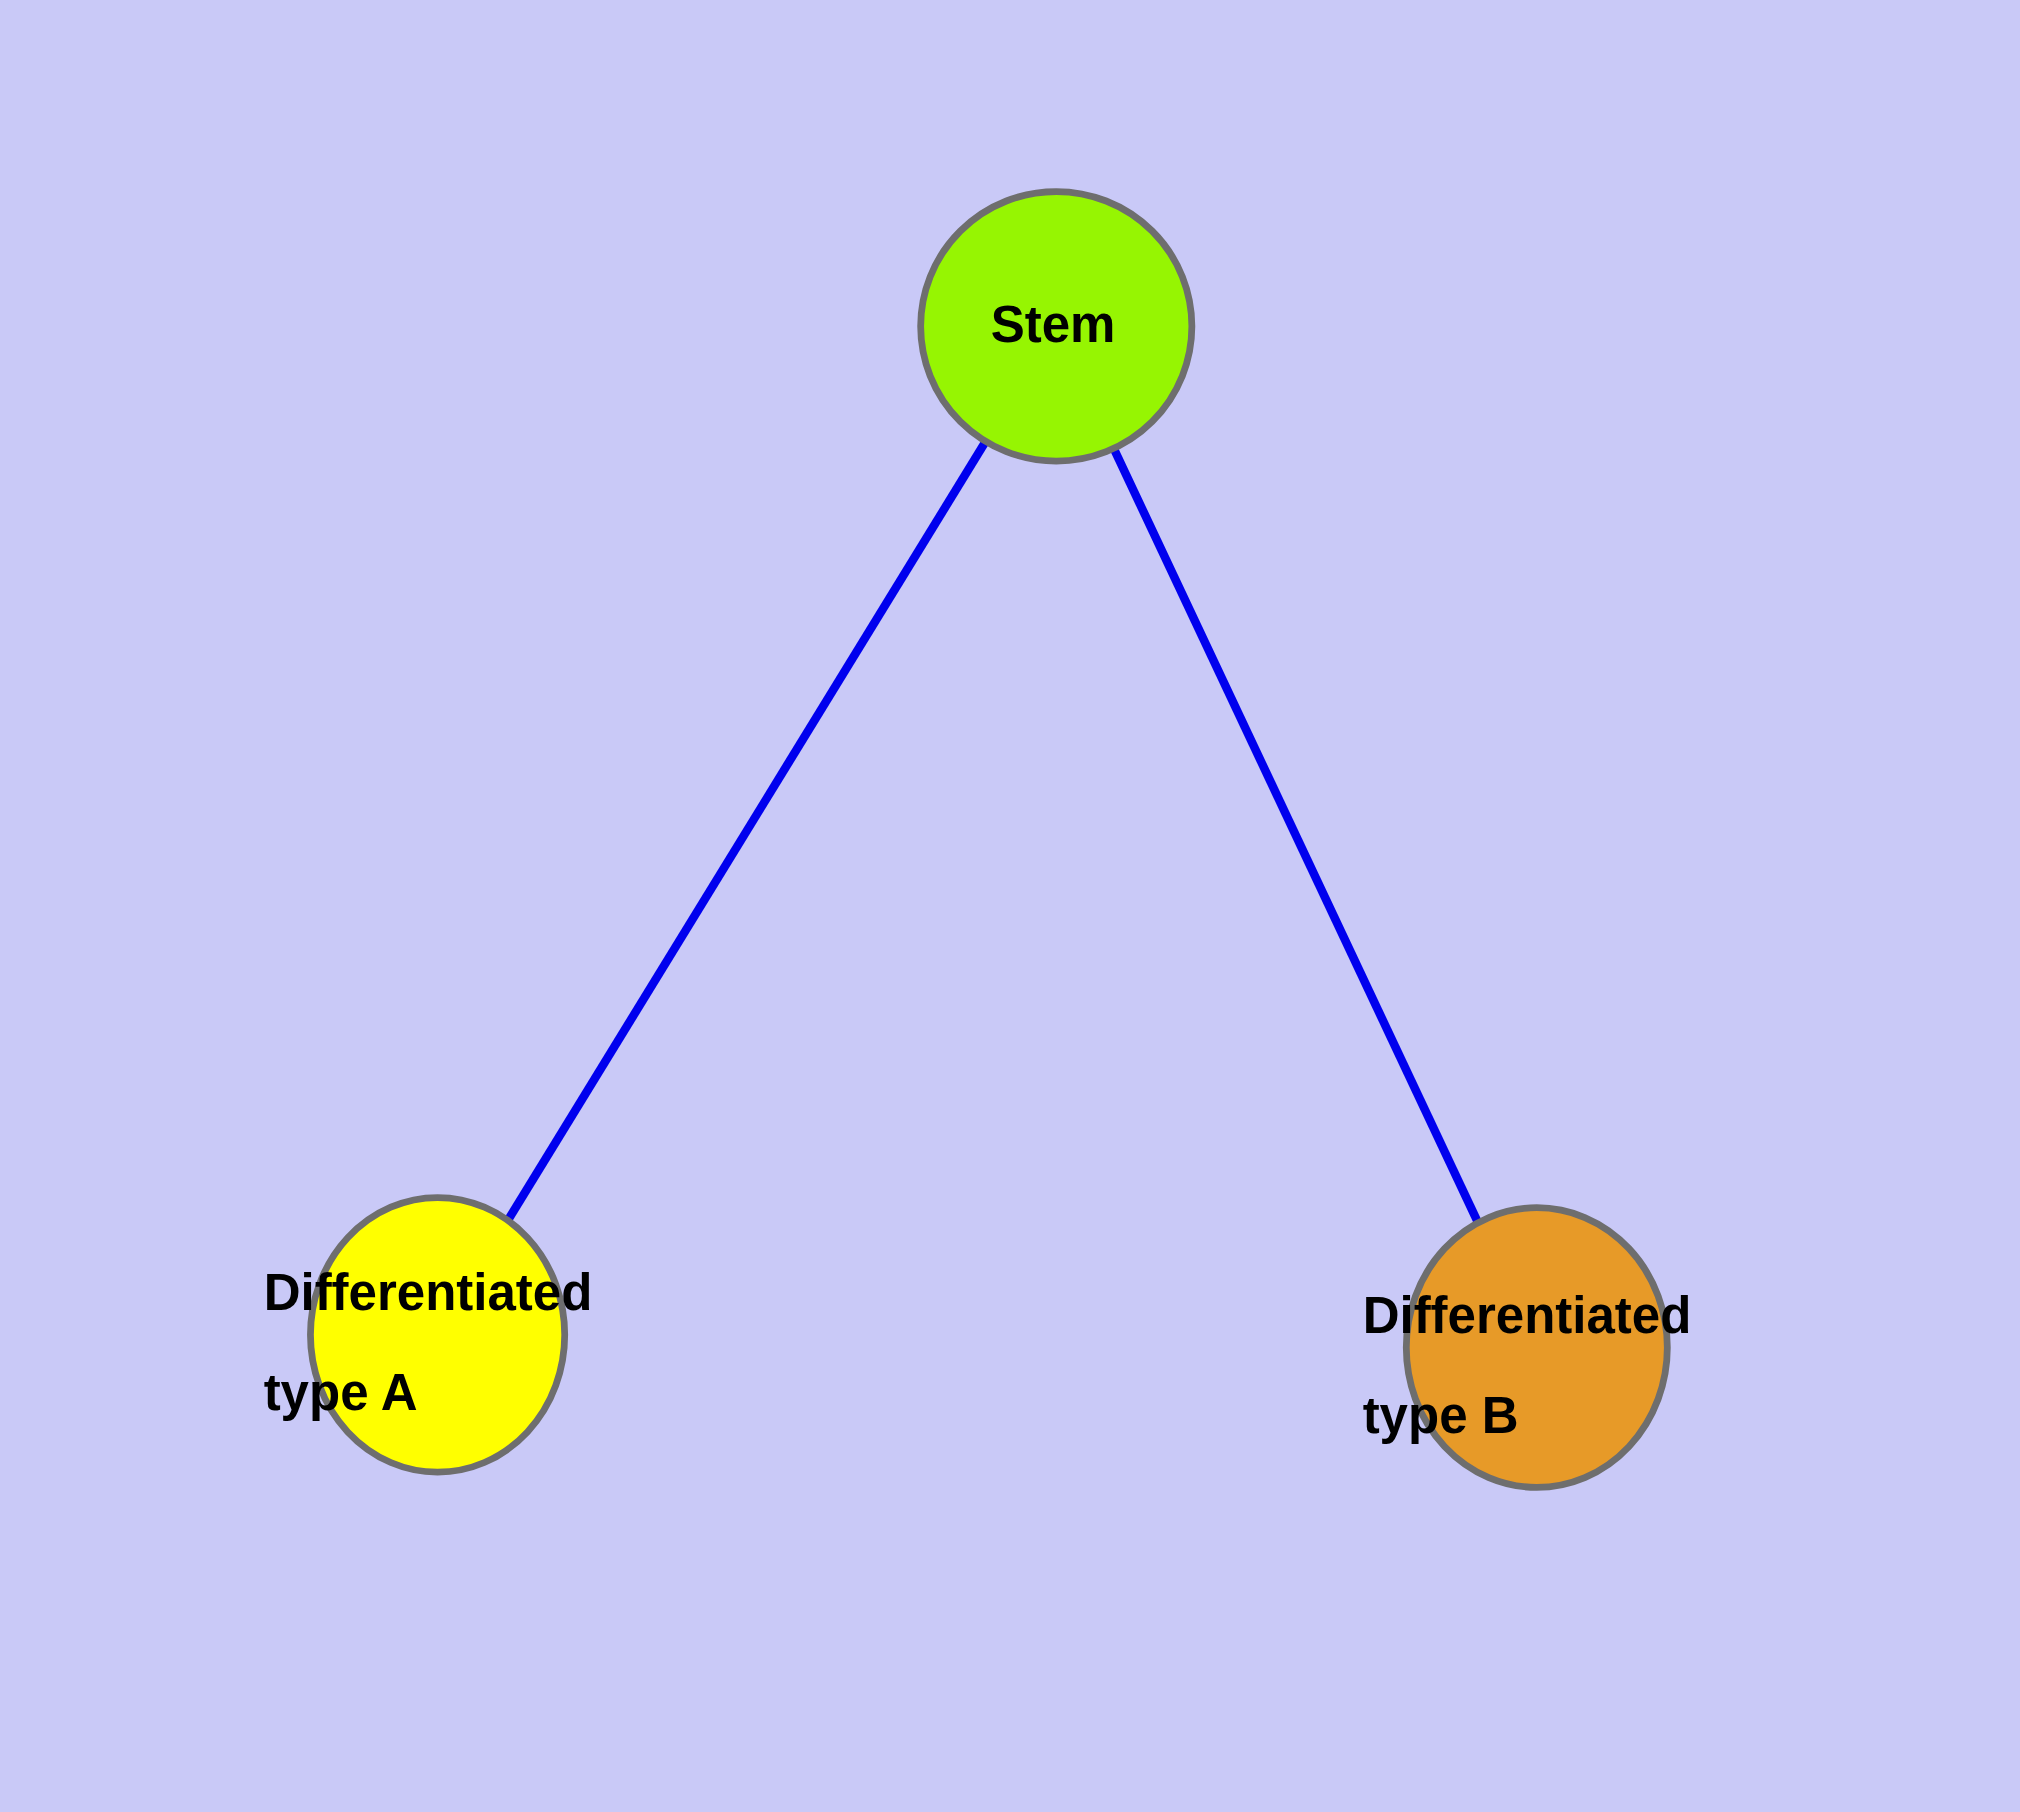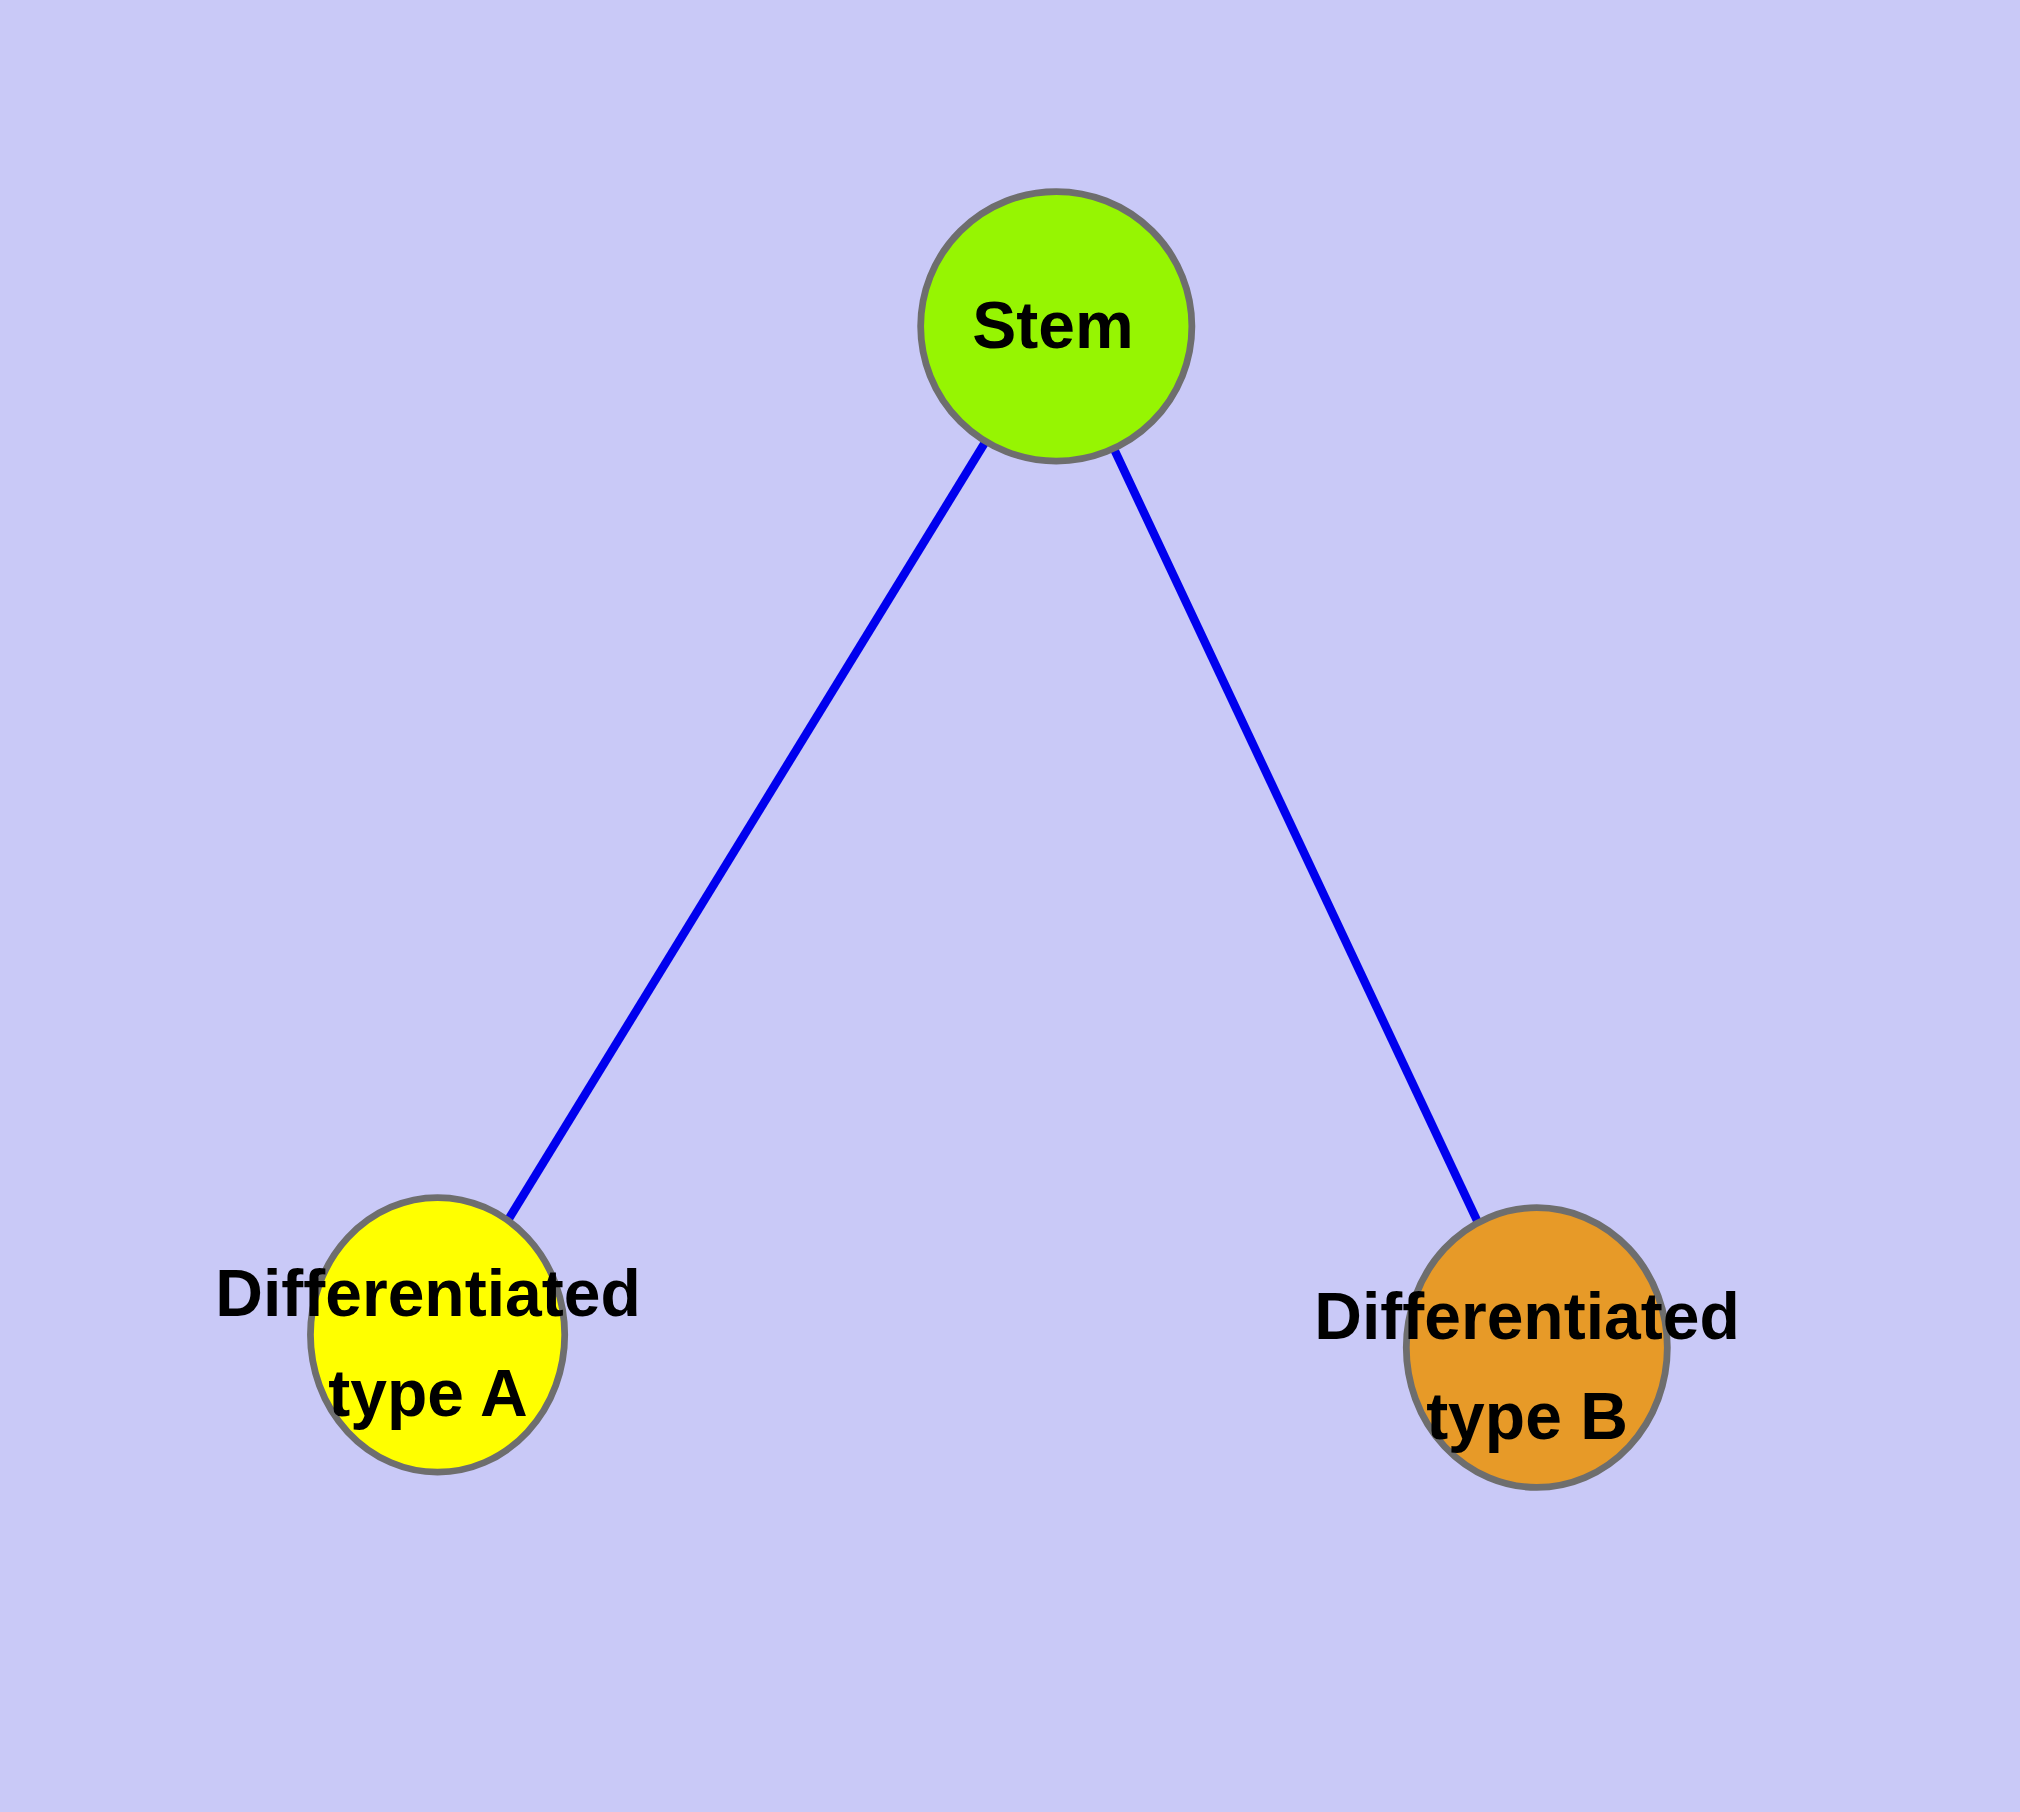--- a/index.html
+++ b/index.html
@@ -17,24 +17,23 @@
     position: absolute;
     left: 0;
     top: 0;
     width: 100%;
     height: 100%;
     display: block;
   }
   .node-label {
     position: absolute;
     transform: translate(-50%, -50%);
-    font-size: 66px;
+    font-size: 51px;
     font-weight: bold;
     line-height: 100px;
-    text-align: center;
     white-space: pre-line;
     letter-spacing: 0px;
   }
 </style>
 </head>
 <body>
 
 <div class="stage" style="background-color: rgb(201, 201, 247); color: rgb(0, 0, 0);">
 
   <svg class="graph-svg" viewBox="0 0 2384 2138">

